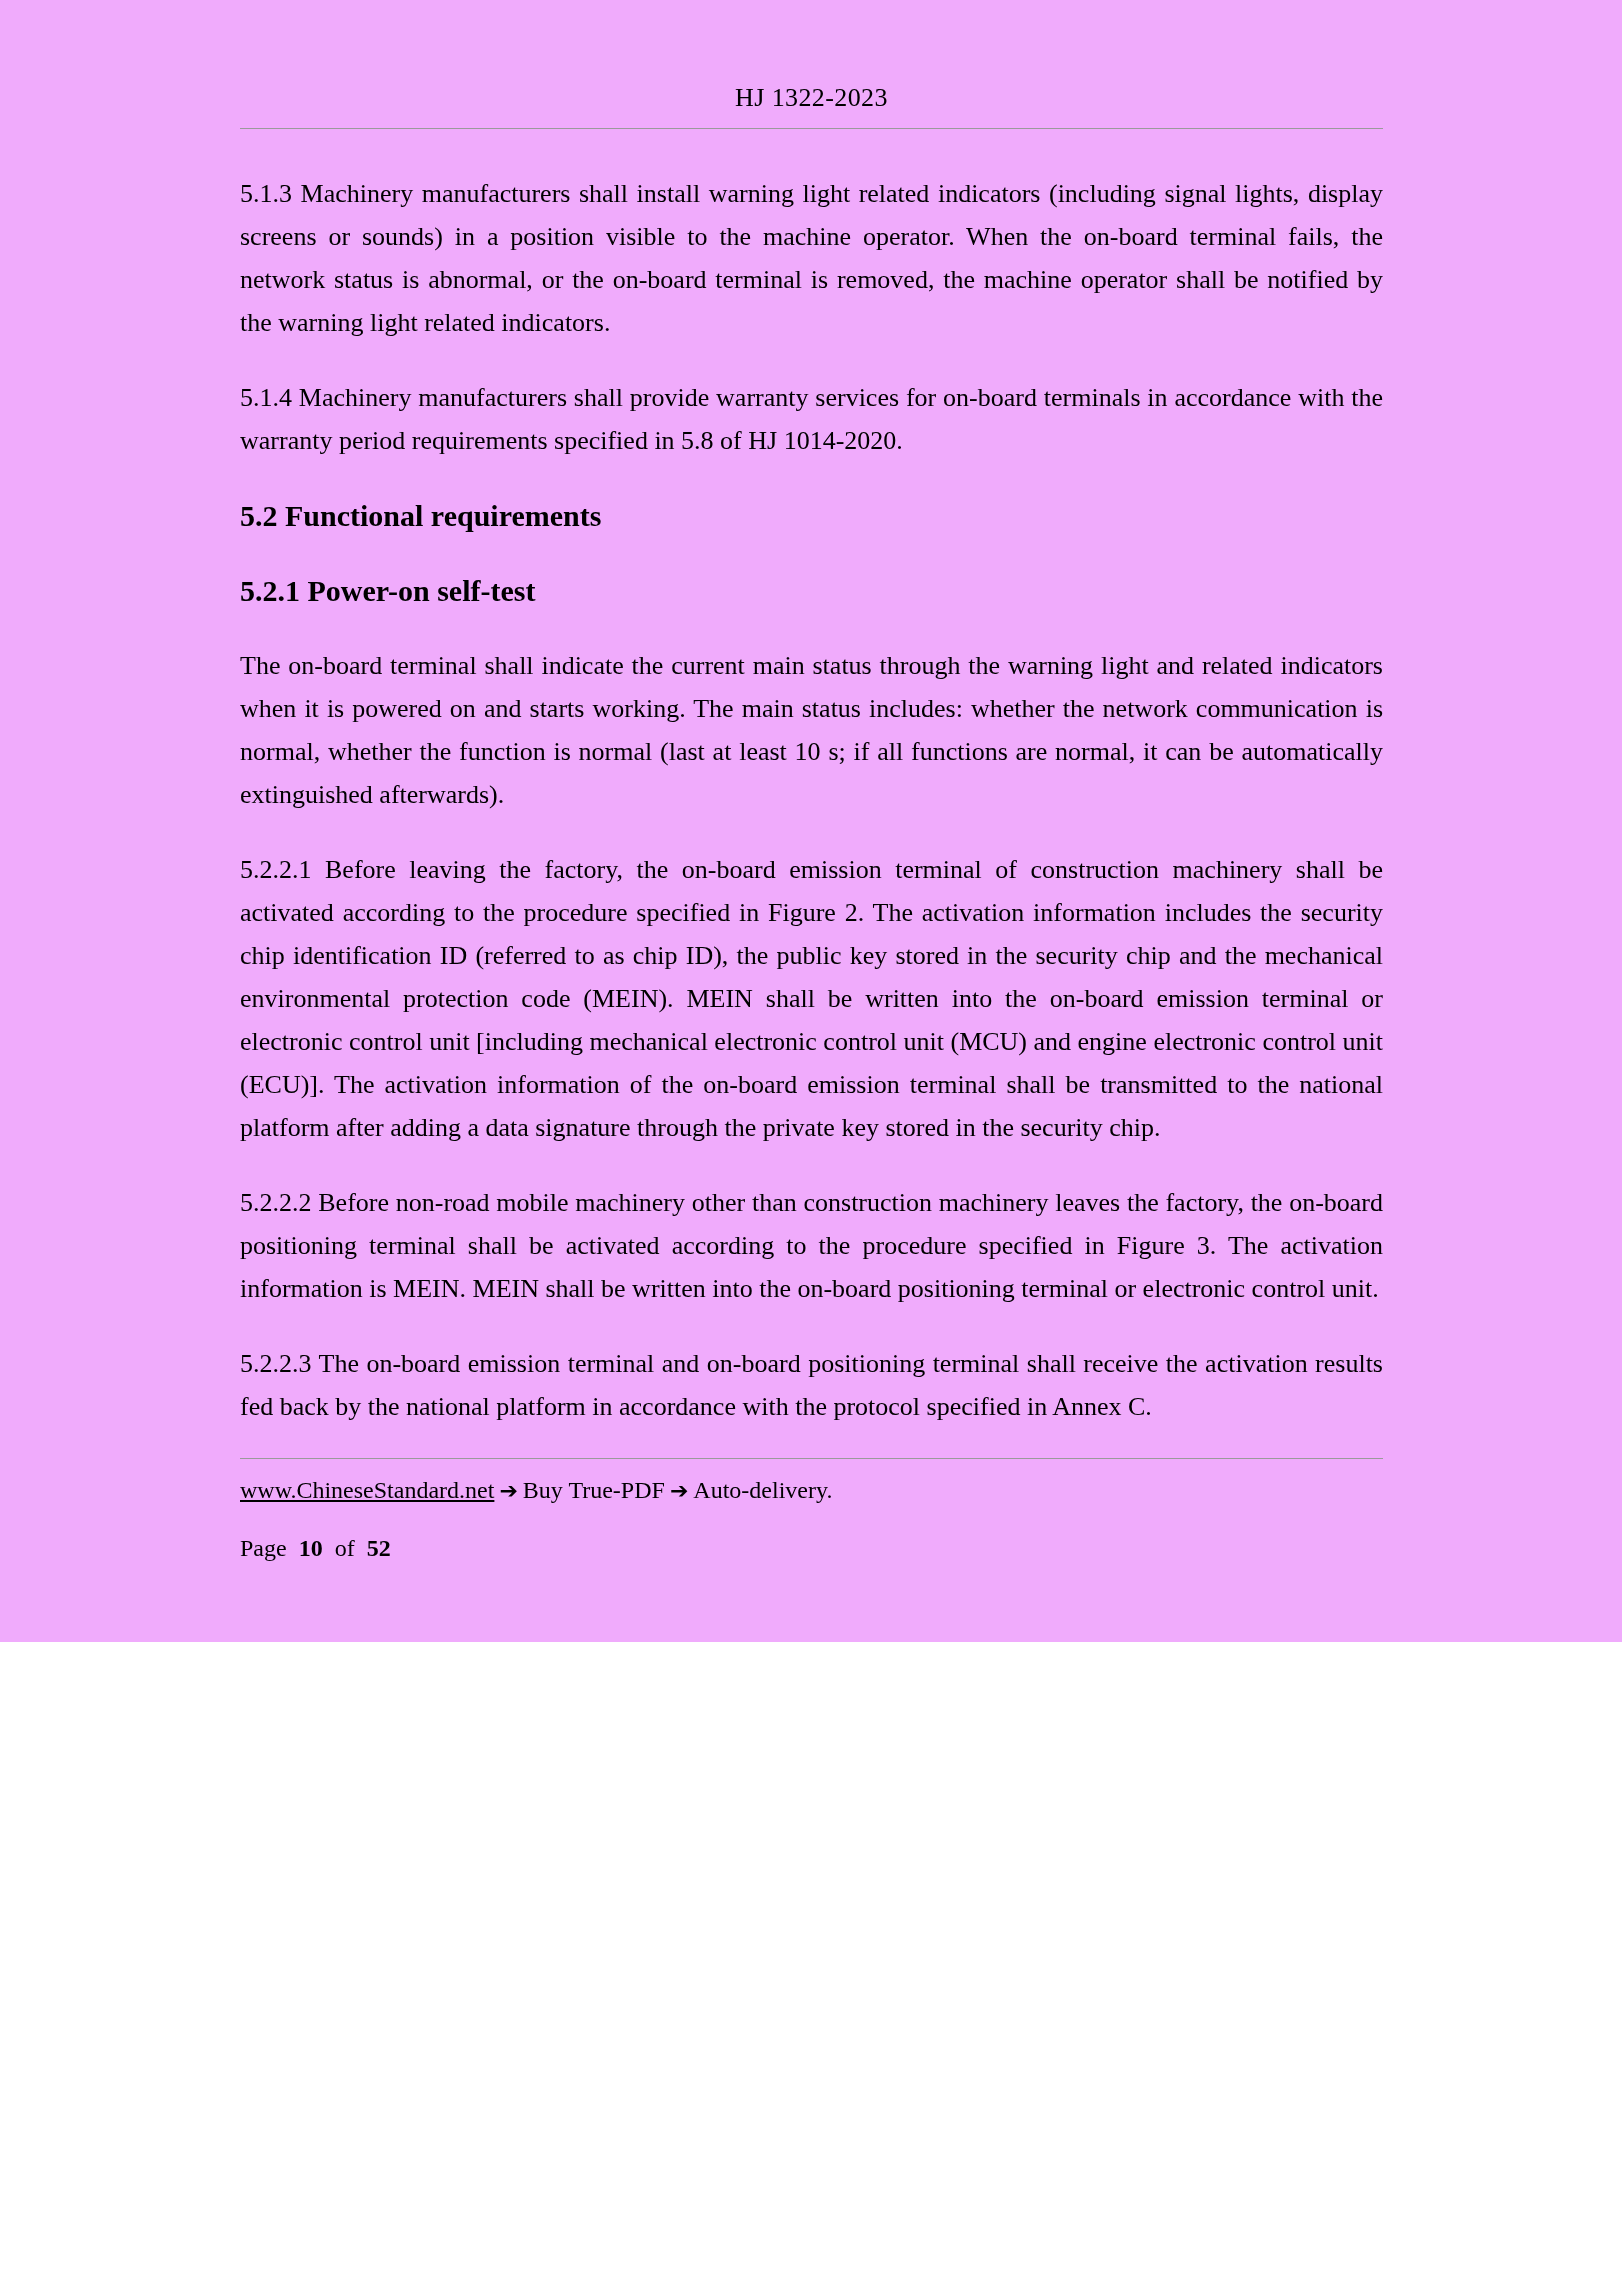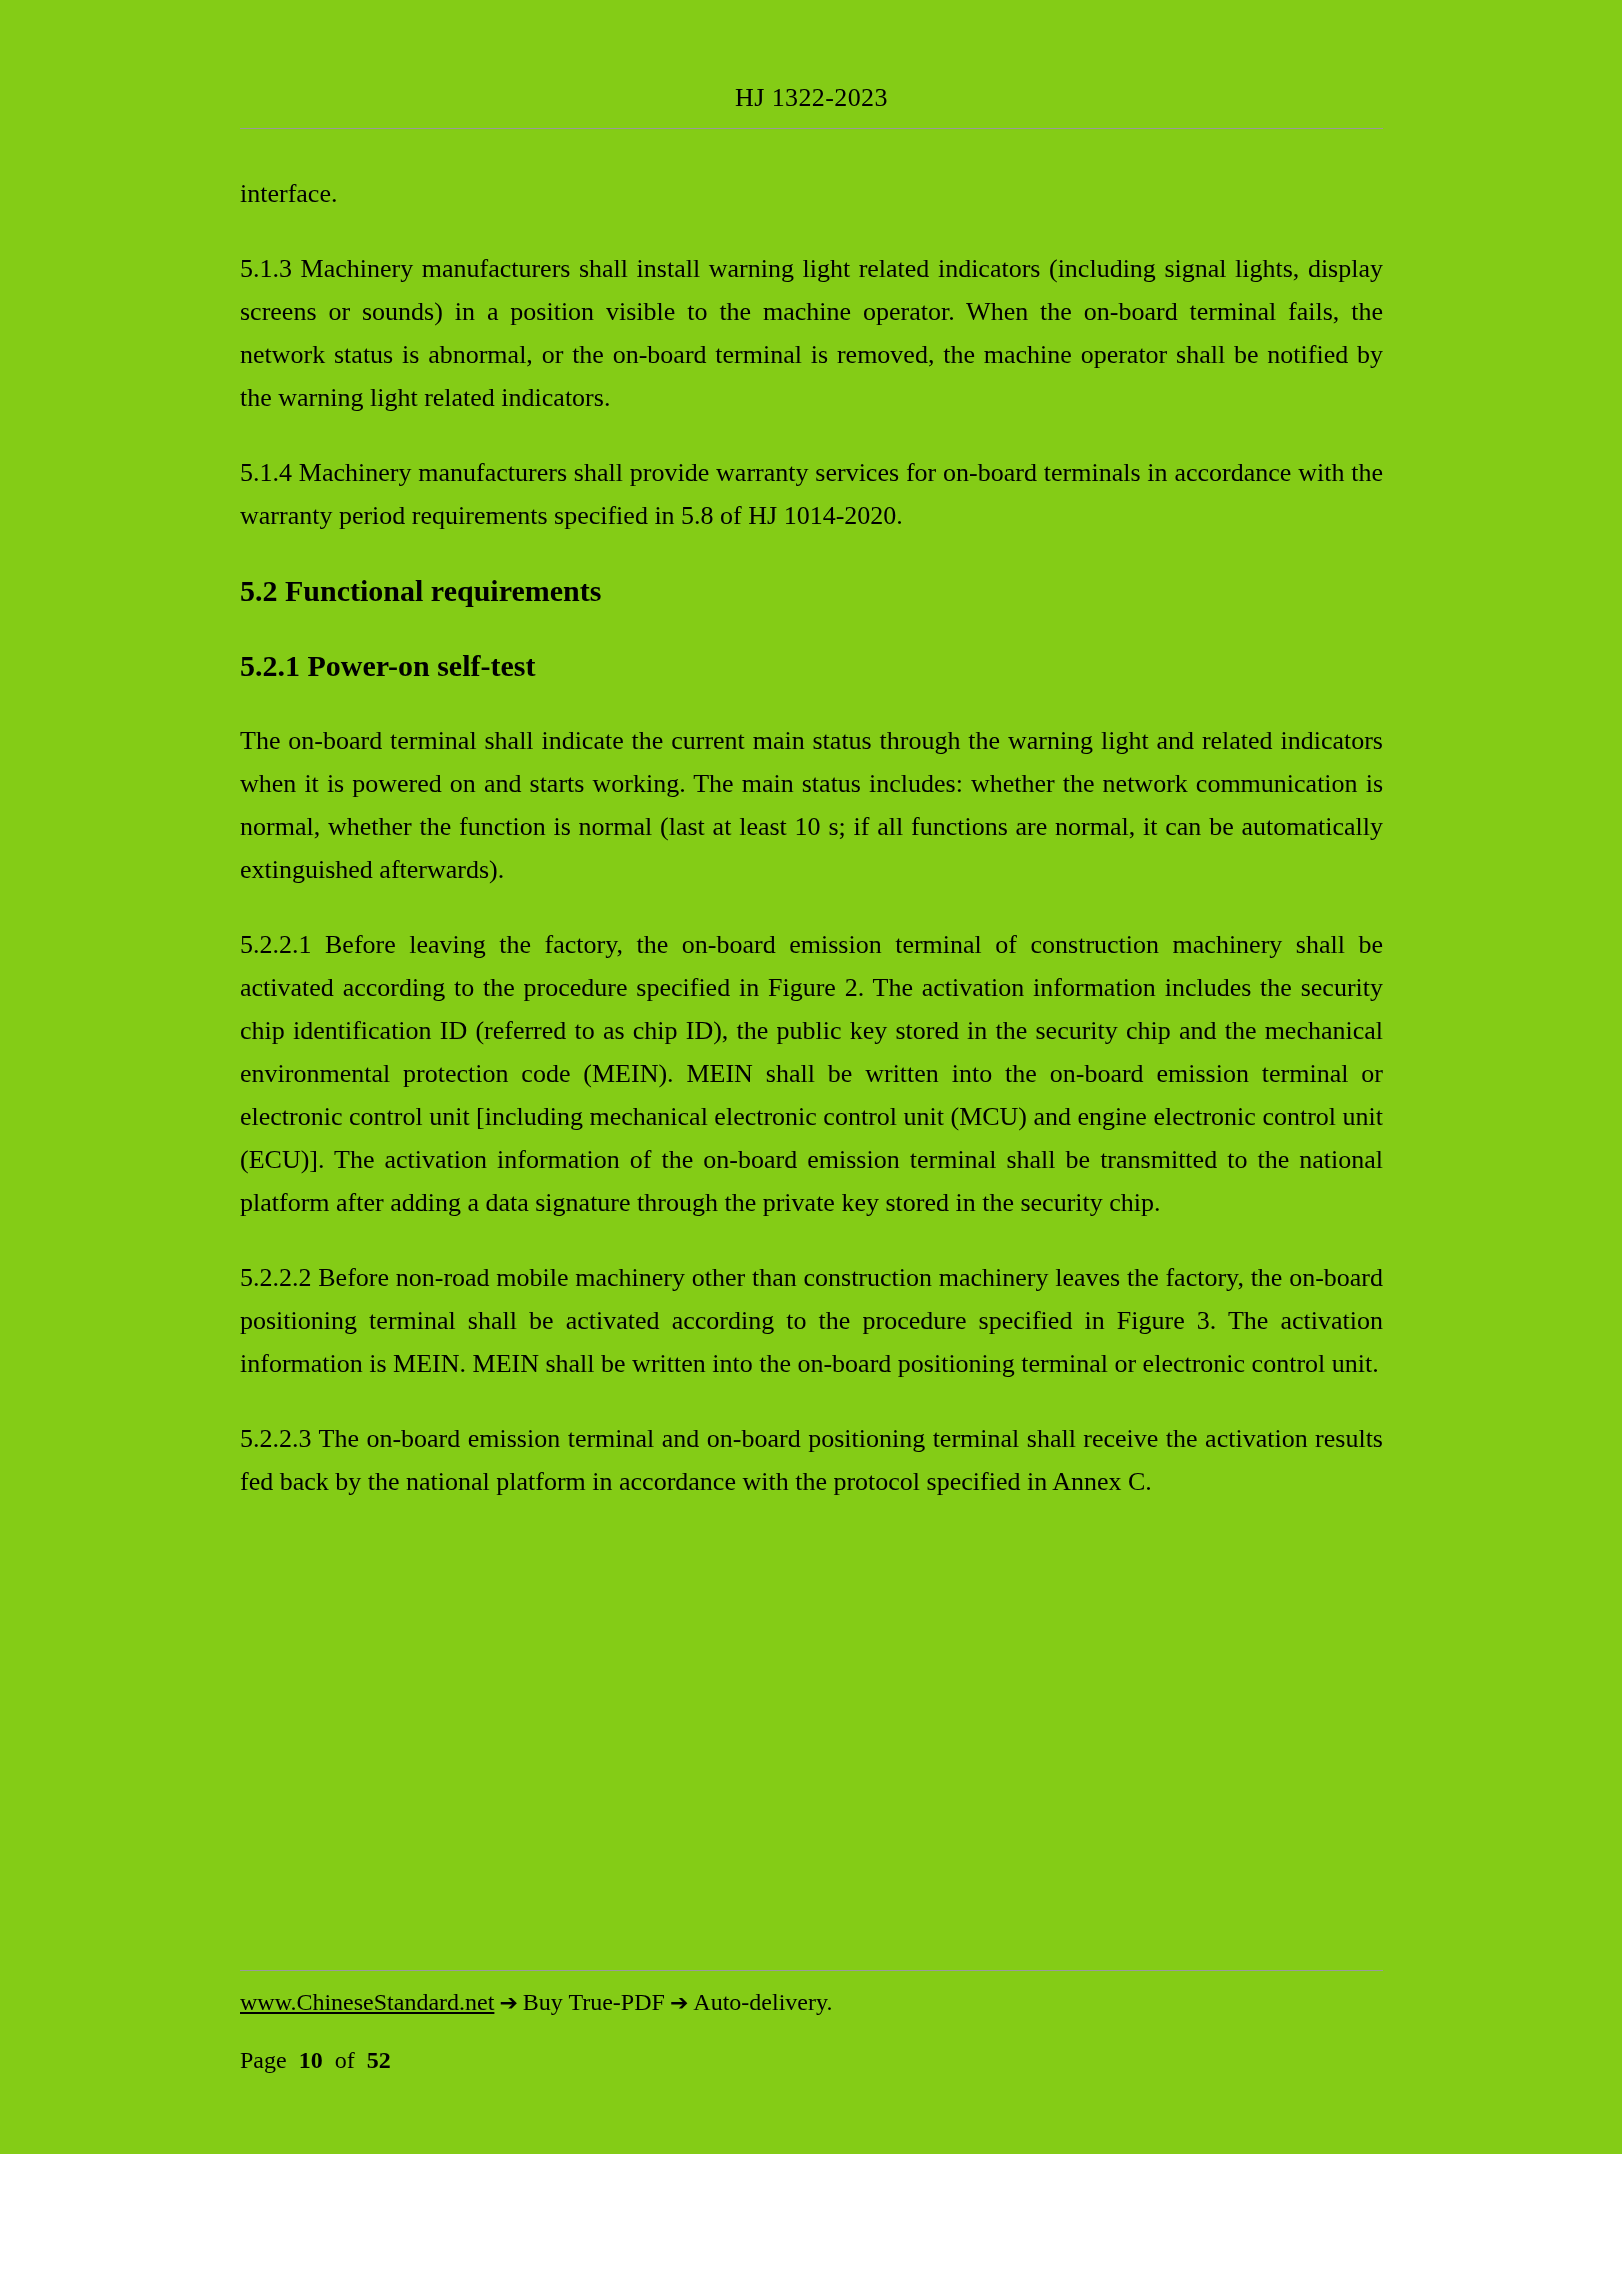--- a/index.html
+++ b/index.html
@@ -6,24 +6,24 @@
     margin: 0;
     padding: 0;
     background: #ffffff;
   }
   body {
     font-family: "Liberation Serif", serif;
     color: #000000;
   }
   .page {
     width: 1623px;
-    height: 2154px;
+    height: 1642px;
     position: relative;
     box-sizing: border-box;
-    background: #84cc16;
+    background: #f0abfc;
     margin: 0 auto;
     overflow: hidden;
   }
   .content {
     position: absolute;
     left: 240px;
     right: 240px;
     top: 0;
     bottom: 0;
   }
@@ -104,21 +104,20 @@
 
 <div class="page">
 
   <div class="content">
 
     <div class="header">
       <span>HJ 1322-2023</span>
     </div>
     <div class="header-rule"></div>
 
-    <p class="nojust"><span>interface.</span></p>
 
     <p class="justify"><span class="num">5.1.3</span><span> Machinery manufacturers shall install warning light related indicators (including signal lights, display screens or sounds) in a position visible to the machine operator. When the on-board terminal fails, the network status is abnormal, or the on-board terminal is removed, the machine operator shall be notified by the warning light related indicators.</span></p>
 
     <p class="justify"><span class="num">5.1.4</span><span> Machinery manufacturers shall provide warranty services for on-board terminals in accordance with the warranty period requirements specified in 5.8 of HJ 1014-2020.</span></p>
 
     <h3 class="heading">5.2 Functional requirements</h3>
 
     <h3 class="heading">5.2.1 Power-on self-test</h3>
 
     <p class="justify"><span>The on-board terminal shall indicate the current main status through the warning light and related indicators when it is powered on and starts working. The main status includes: whether the network communication is normal, whether the function is normal (last at least 10 s; if all functions are normal, it can be automatically extinguished afterwards).</span></p>

